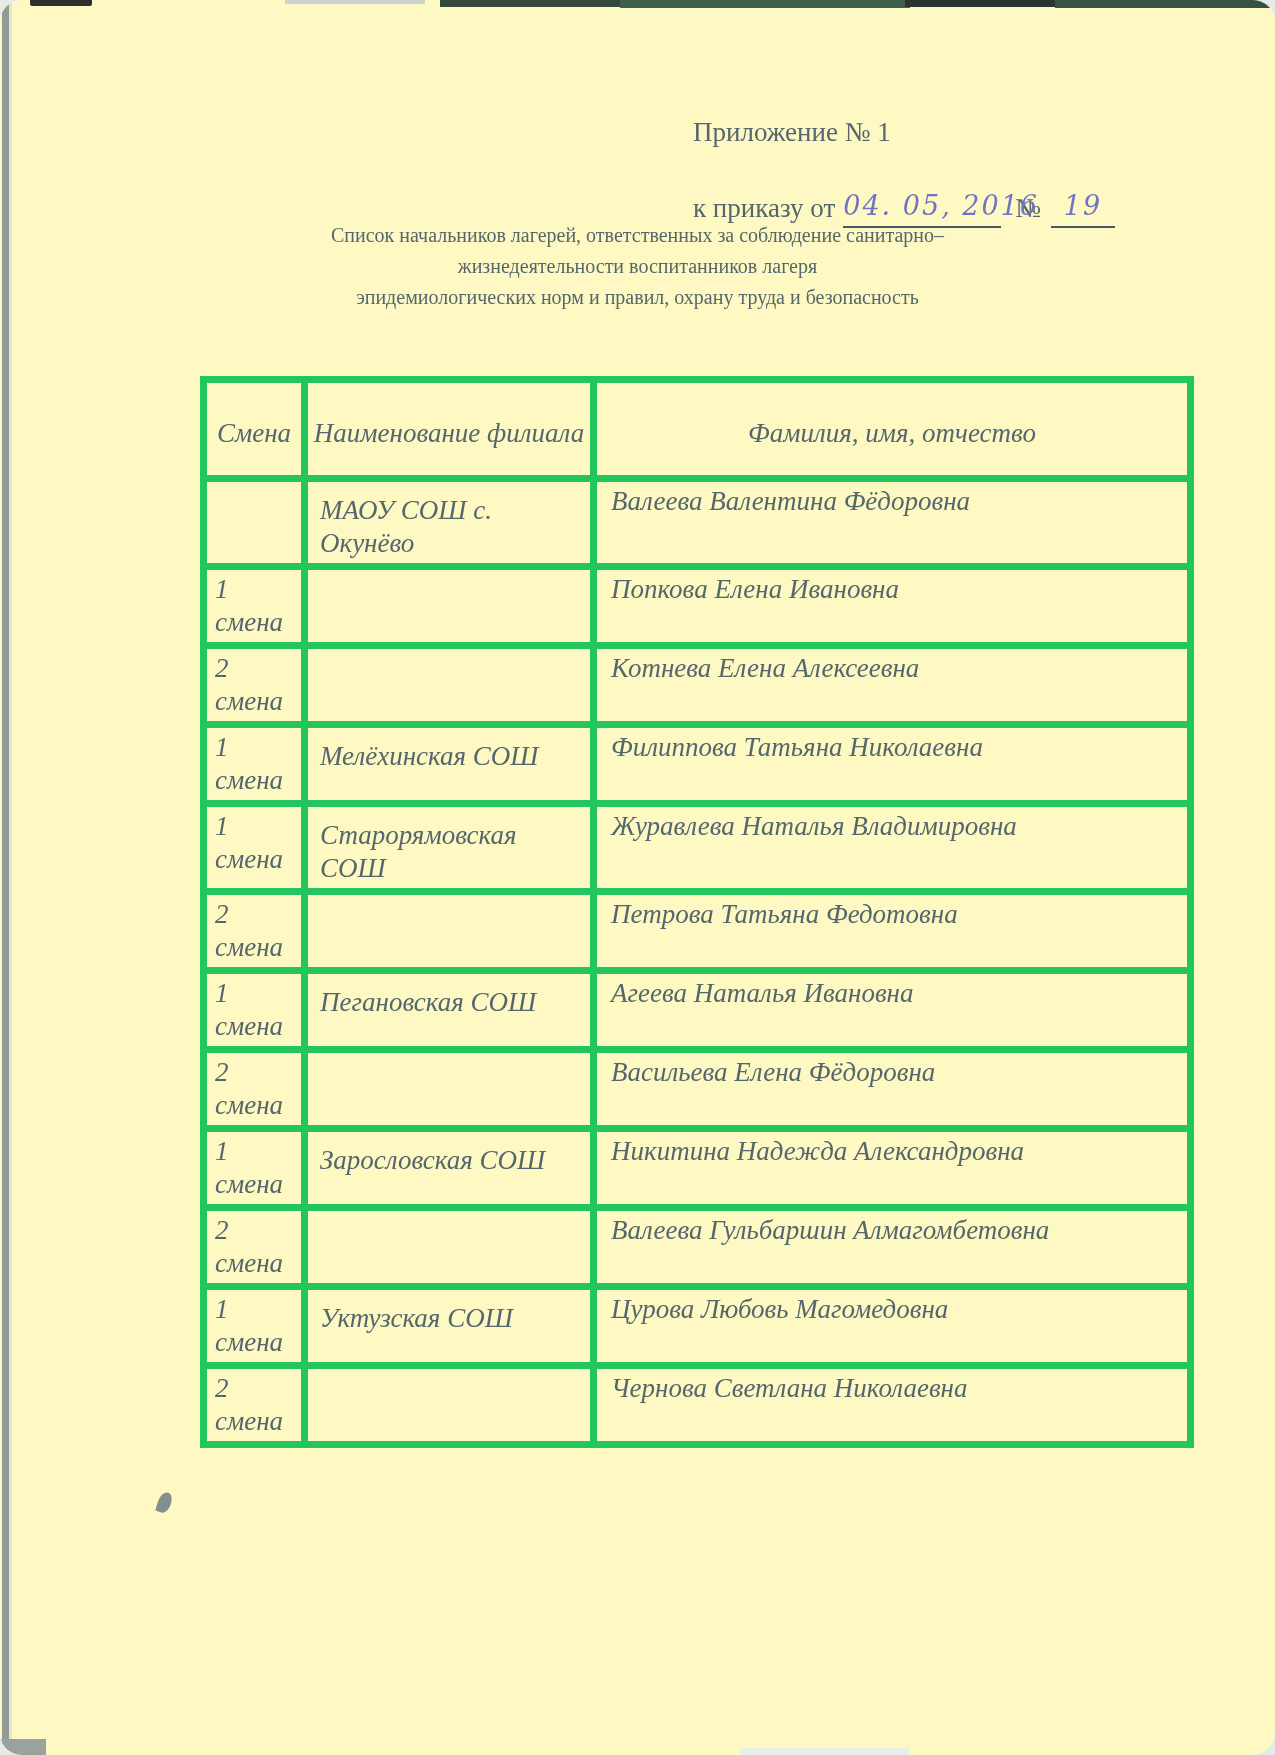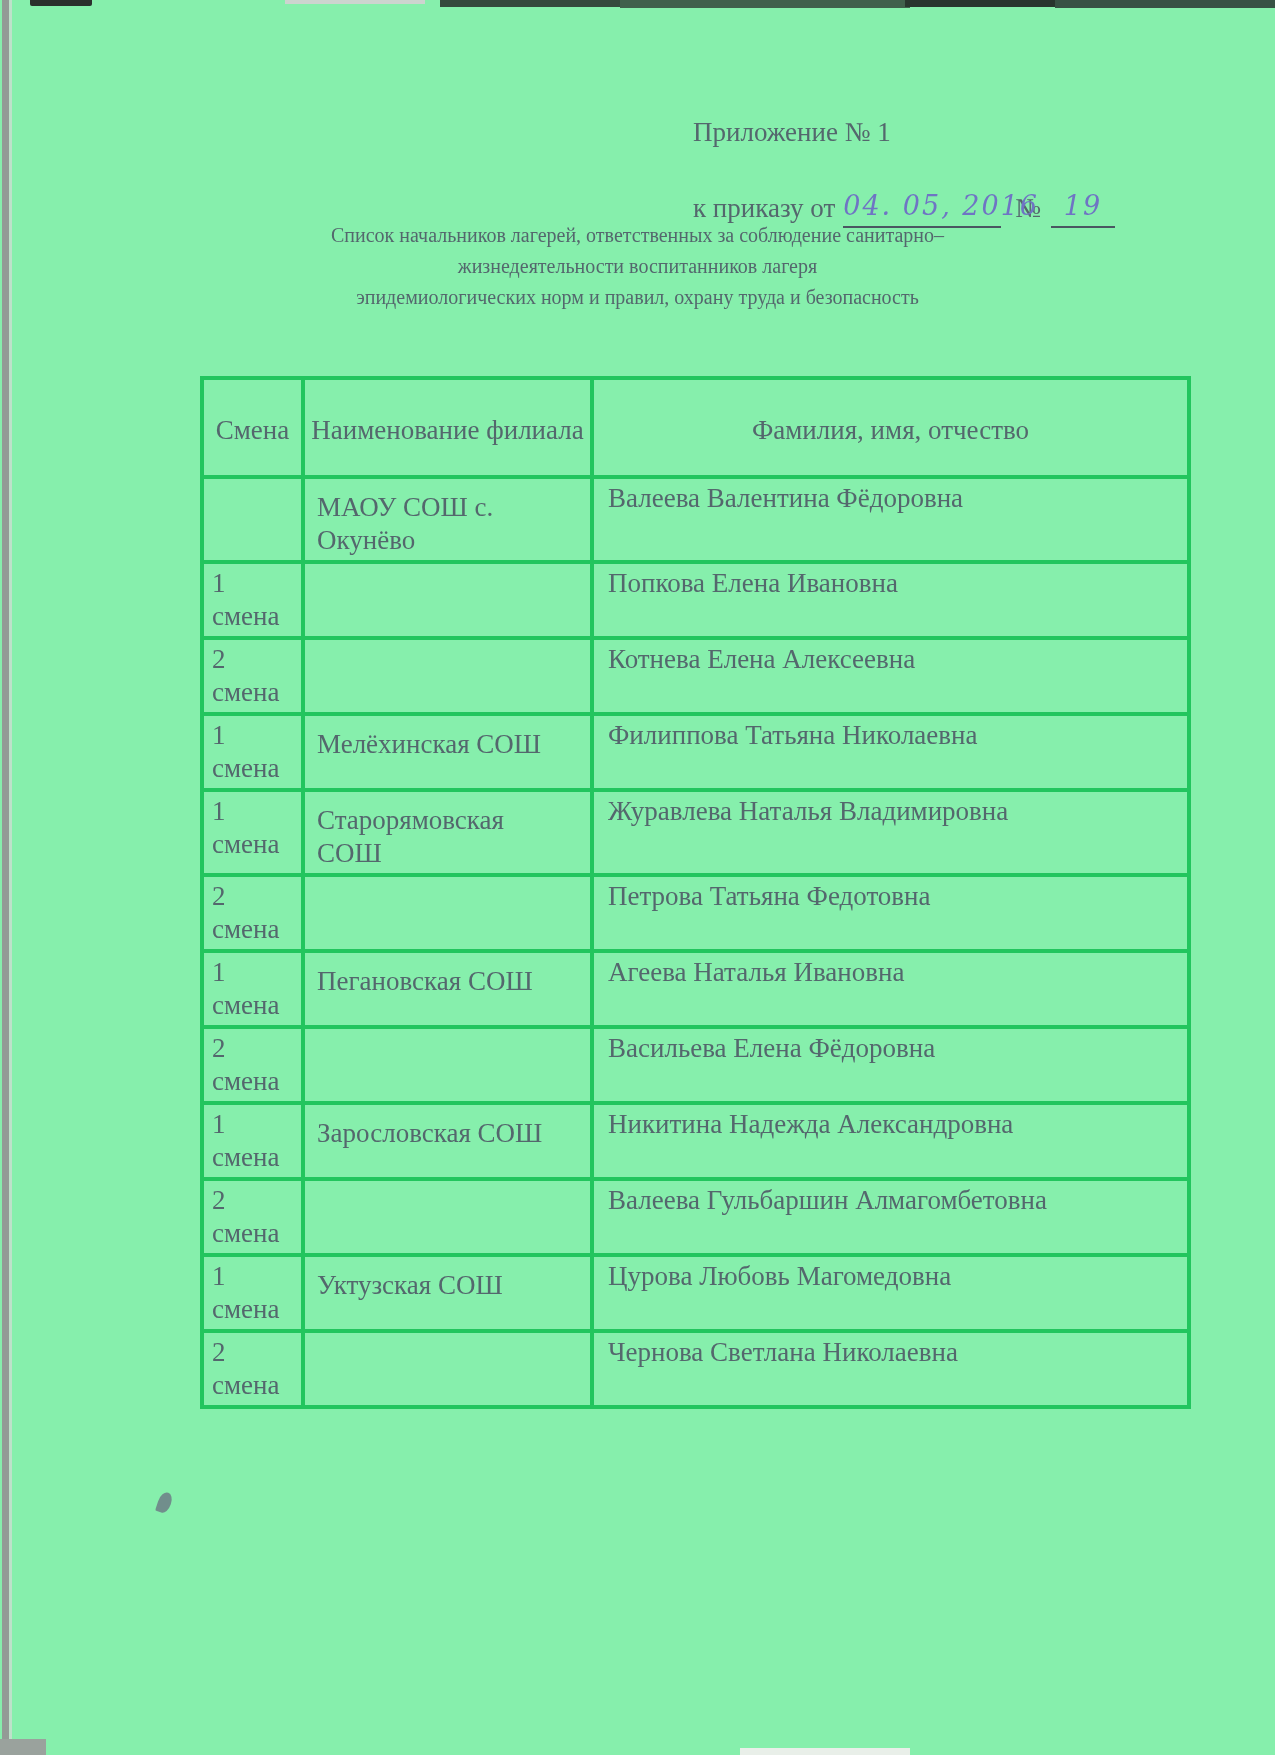--- a/index.html
+++ b/index.html
@@ -1,23 +1,24 @@
 <!DOCTYPE html>
 <html><head>
 <meta charset="utf-8">
 <style>
   html, body { margin: 0; padding: 0; background: #e8eae8; }
   .page {
     position: relative;
     width: 1275px;
     height: 1755px;
-    background: #86efac;
+    background: #fef9c3;
     overflow: hidden;
     font-family: "Liberation Serif", "DejaVu Serif", serif;
     color: #54676d;
+    border-radius: 22px;
   }
   
   .artifact { position: absolute; pointer-events: none; }
   .edge-left { left: 2px; top: 0; width: 7px; height: 1755px; background: #939b96; }
   .edge-left-soft { left: 9px; top: 0; width: 3px; height: 1755px; background: #d6dbd7; opacity: .7; }
   .top-seg1 { left: 30px; top: 0; width: 62px; height: 6px; background: #2b302d; border-radius: 0 0 2px 2px; }
   .top-seg2 { left: 285px; top: 0; width: 140px; height: 4px; background: #ccd4cf; }
   .top-seg3 { left: 440px; top: 0; width: 180px; height: 7px; background: #35493d; }
   .top-seg4 { left: 620px; top: 0; width: 290px; height: 8px; background: #40604c; }
   .top-seg5 { left: 905px; top: 0; width: 150px; height: 7px; background: #28352e; }
@@ -61,24 +62,25 @@
   table.list {
     position: absolute; left: 200px; top: 376px;
     width: 987px;
     border-collapse: collapse;
     table-layout: fixed;
     font-size: 27px;
     line-height: 33px;
     color: #54676d;
   }
   table.list td, table.list th {
-    border: 4px solid #22c55e;
+    border: 7px solid #22c55e;
     vertical-align: top;
     font-weight: normal;
     overflow: visible;
+    font-style: italic;
   }
   col.c-shift  { width: 101px; }
   col.c-branch { width: 289px; }
   col.c-name   { width: 597px; }
   tr.hdr { height: 99px; }
   tr.row { height: 66px; }
   th.h-cell { text-align: center; padding: 34px 2px 4px 2px; }
   td.d-shift  { padding: 3px 20px 3px 8px; }
   td.d-branch { padding: 12px 28px 3px 12px; }
   td.d-name   { padding: 3px 8px 3px 14px; }

